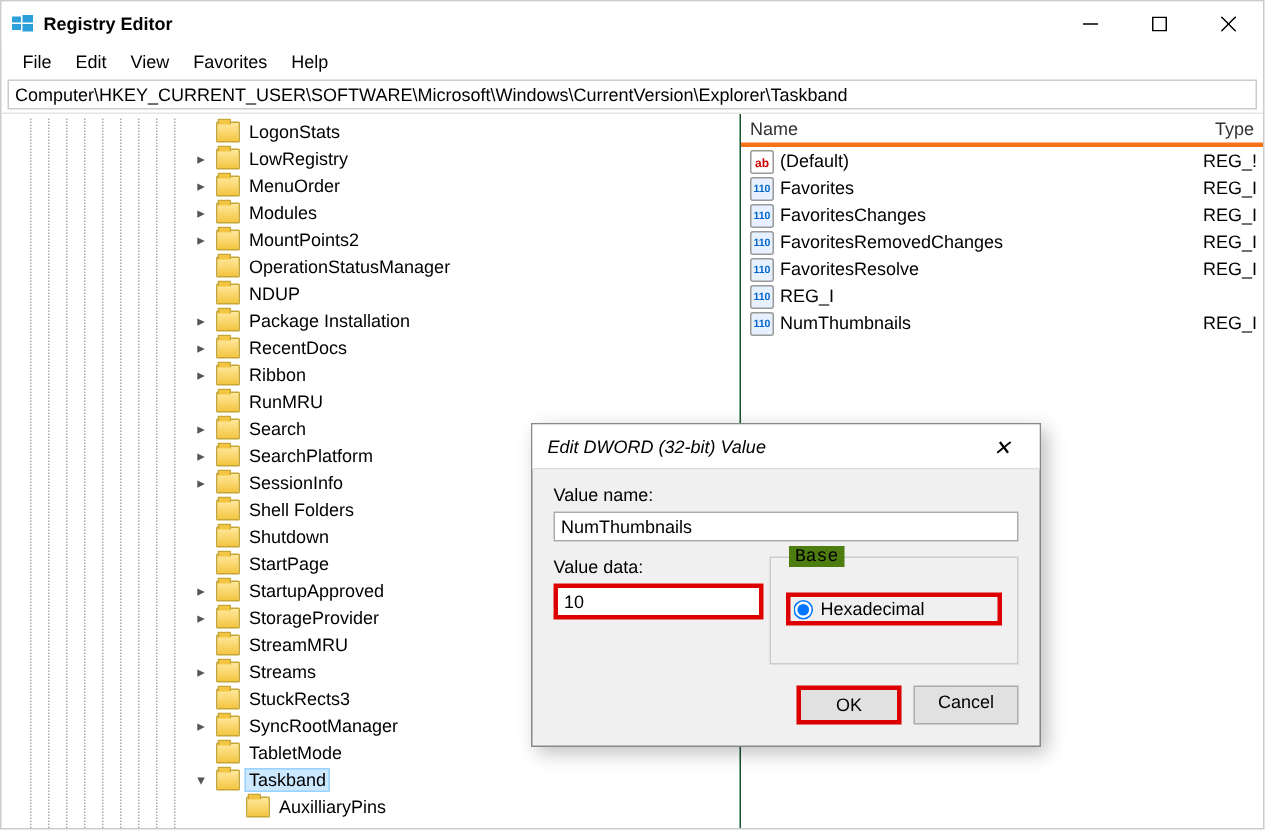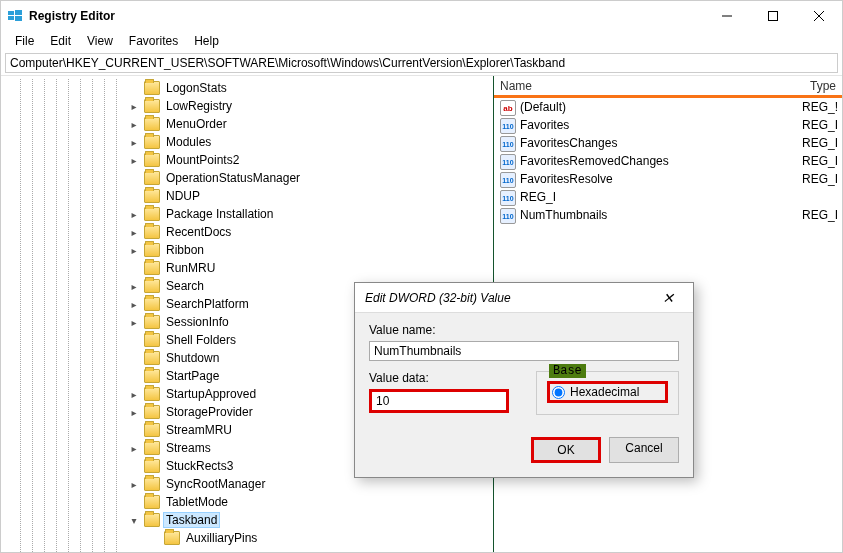--- a/index.html
+++ b/index.html
@@ -50,26 +50,26 @@
 
 
 .dialog { position: absolute; left: 353px; top: 281px; width: 340px; background: #f0f0f0; border: 1px solid #888; box-shadow: 4px 4px 12px rgba(0,0,0,.25); }
 .dlg-title { height: 30px; display: flex; align-items: center; padding: 0 10px; background: #fff; border-bottom: 1px solid #ddd; font-style: italic; }
 .dlg-title span { flex: 1; }
 .dlg-close { width: 30px; text-align: center; font-size: 14px; }
 .dlg-body { padding: 10px 14px 14px; }
 .fld-label { margin-bottom: 4px; }
 .txt { width: 100%; border: 1px solid #aaa; padding: 2px 4px; background: #fff; margin-bottom: 10px; }
 .txt[readonly] { background: #fff; }
-.row2 { display: flex; gap: 27px; }
+.row2 { display: flex; gap: 4px; }
 .col-l { width: 140px; }
 .col-r { flex: 1; }
 .fieldset { border: 1px solid #ccc; padding: 6px 10px 8px; position: relative; }
 .fieldset .legend { position: absolute; top: -8px; left: 12px; background: #4d7c0f; padding: 0 4px; font-family: Liberation Mono, monospace; }
-.radio { display: flex; align-items: center; margin: 3px 0; }
+.radio { display: flex; align-items: center; margin: 17px 0; }
 .radio input { margin-right: 5px; }
 .btns { display: flex; justify-content: flex-end; gap: 8px; margin-top: 14px; }
 .btn { min-width: 70px; padding: 3px 10px; background: #e1e1e1; border: 1px solid #adadad; text-align: center; }
 
 
 .hl { border: 3px solid #d00 !important; }
 </style>
 </head>
 <body>
 

